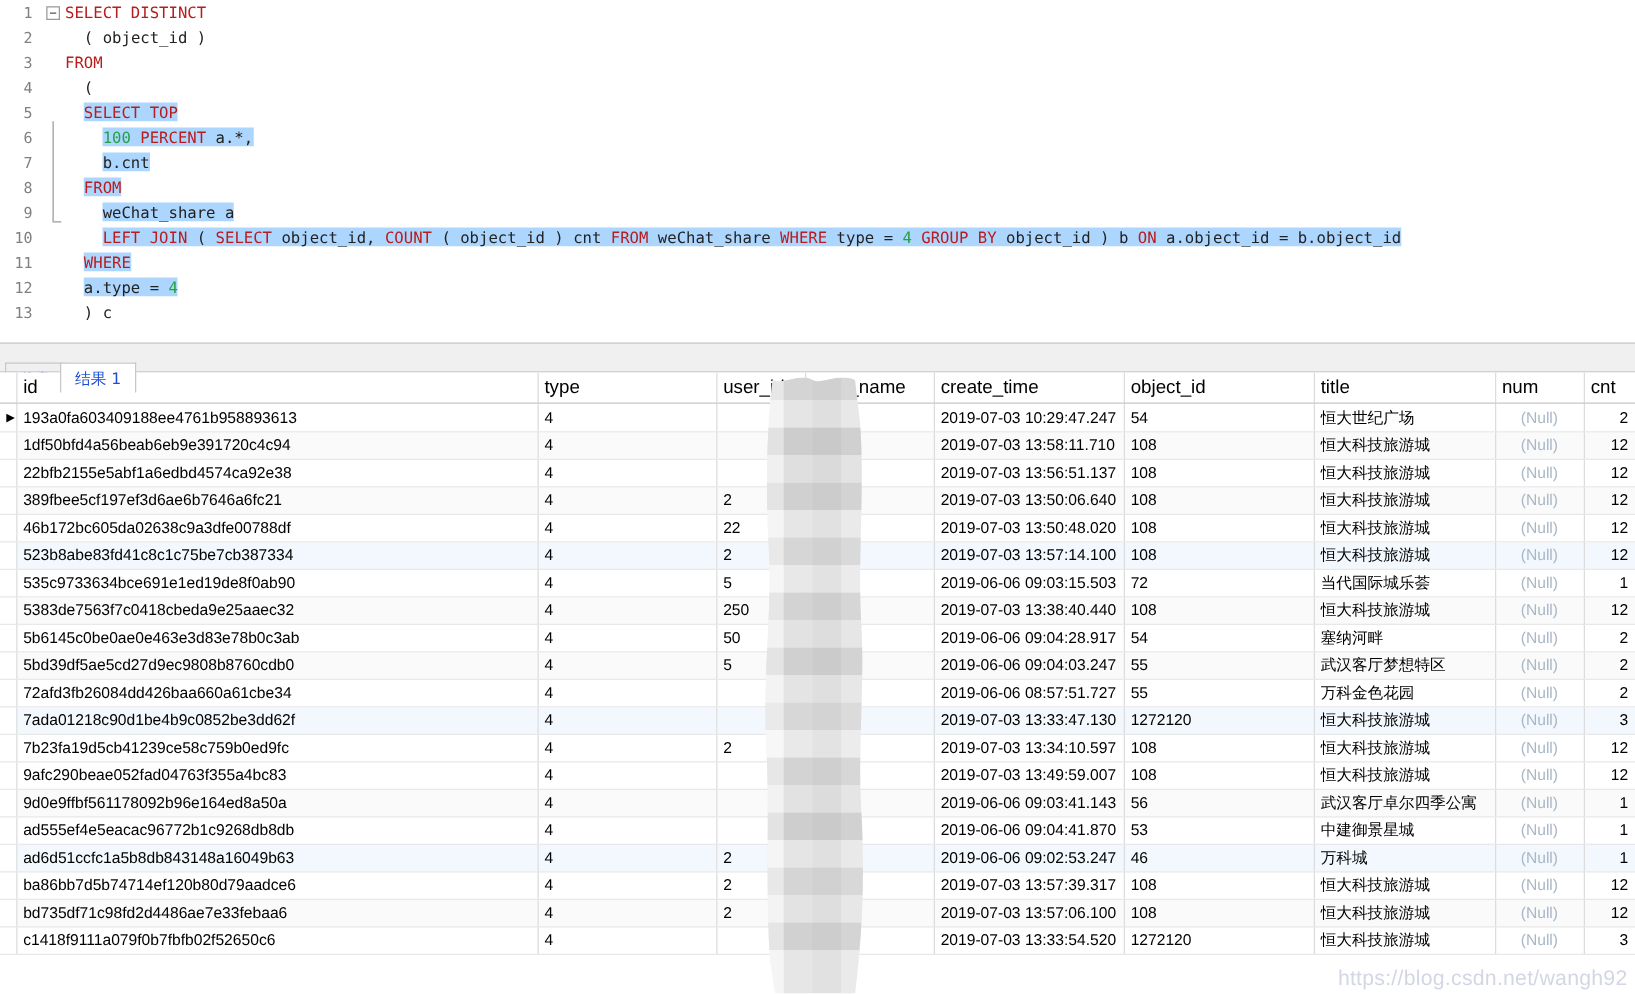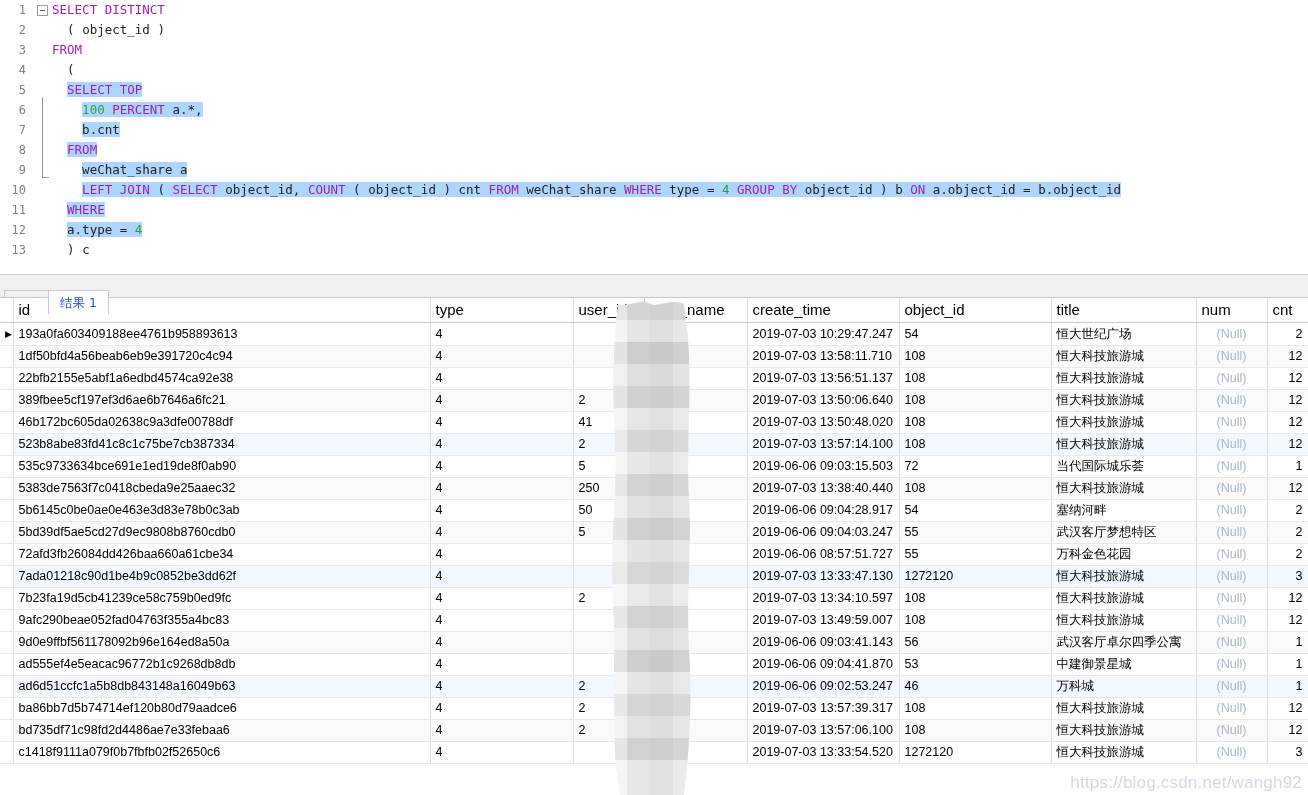--- a/index.html
+++ b/index.html
@@ -53,21 +53,21 @@
     color: #808080;
     font-family: "DejaVu Sans Mono", "Liberation Mono", monospace;
     font-size: 12px;
   }
   .codetext {
     position: absolute;
     left: 52px;
     white-space: pre;
   }
   .sel { background: #add6ff; }
-  .kw  { color: #a21caf; }
+  .kw  { color: #b91c1c; }
   .num { color: #24a148; }
   .pln { color: #222222; }
 
   
   .fold-box {
     position: absolute;
     left: 37px; top: 5px;
     width: 11px; height: 11px;
     border: 1px solid #9a9a9a;
     background: #ffffff;
@@ -339,21 +339,21 @@
             <span class="nullval">(Null)</span>
           </td>
           <td class="w-cnt">
             <span class="numval">12</span>
           </td>
         </tr>
         <tr>
           <td class="gutter"></td>
           <td class="w-id">46b172bc605da02638c9a3dfe00788df</td>
           <td class="w-type">4</td>
-          <td class="w-uid">41</td>
+          <td class="w-uid">22</td>
           <td class="w-unam"></td>
           <td class="w-ct">2019-07-03 13:50:48.020</td>
           <td class="w-oid">108</td>
           <td class="w-tit">恒大科技旅游城</td>
           <td class="w-num">
             <span class="nullval">(Null)</span>
           </td>
           <td class="w-cnt">
             <span class="numval">12</span>
           </td>

